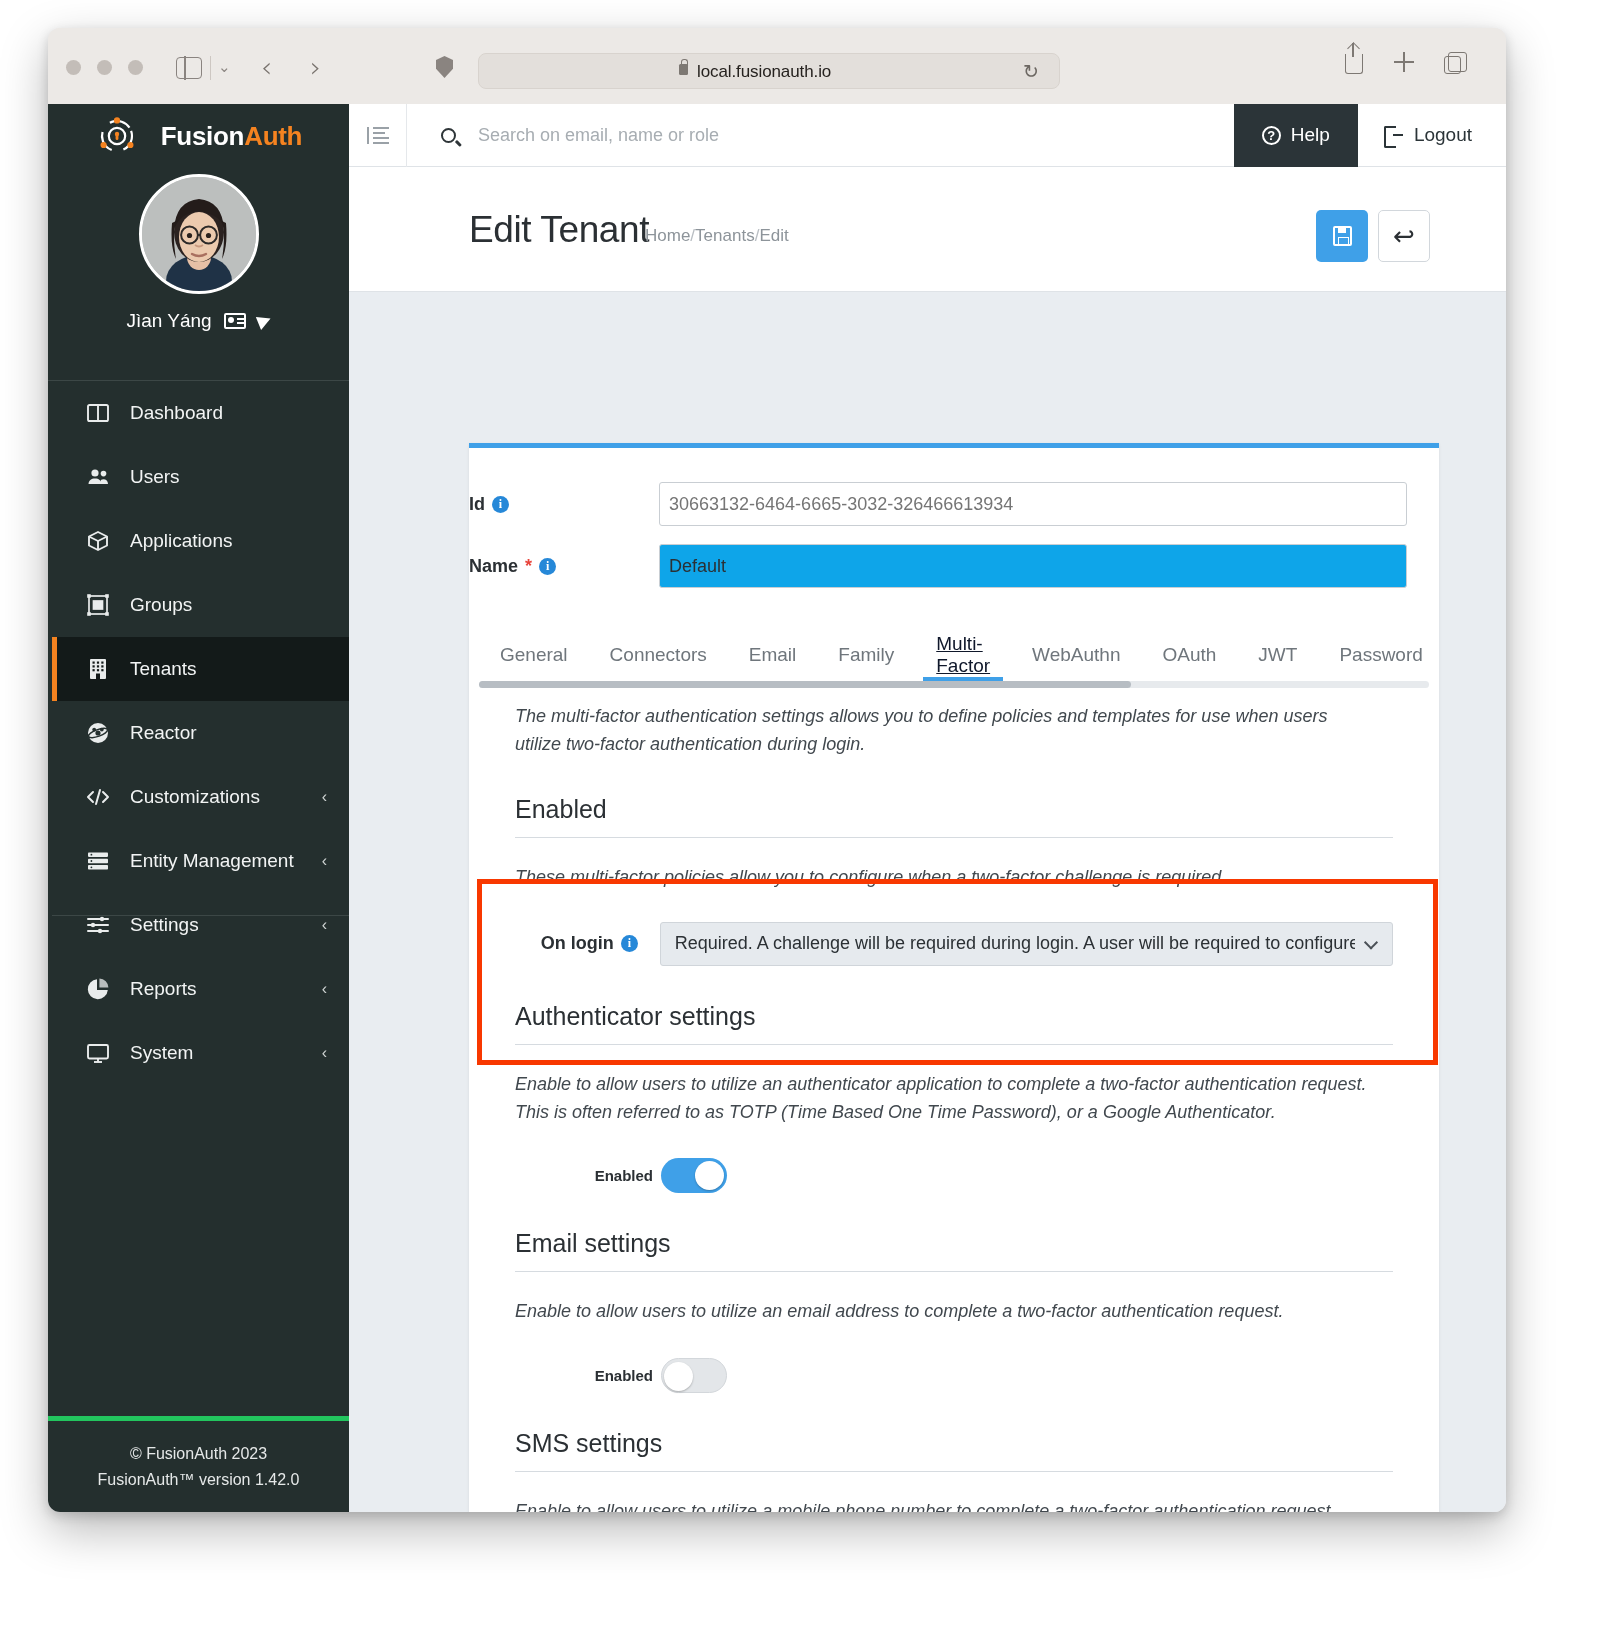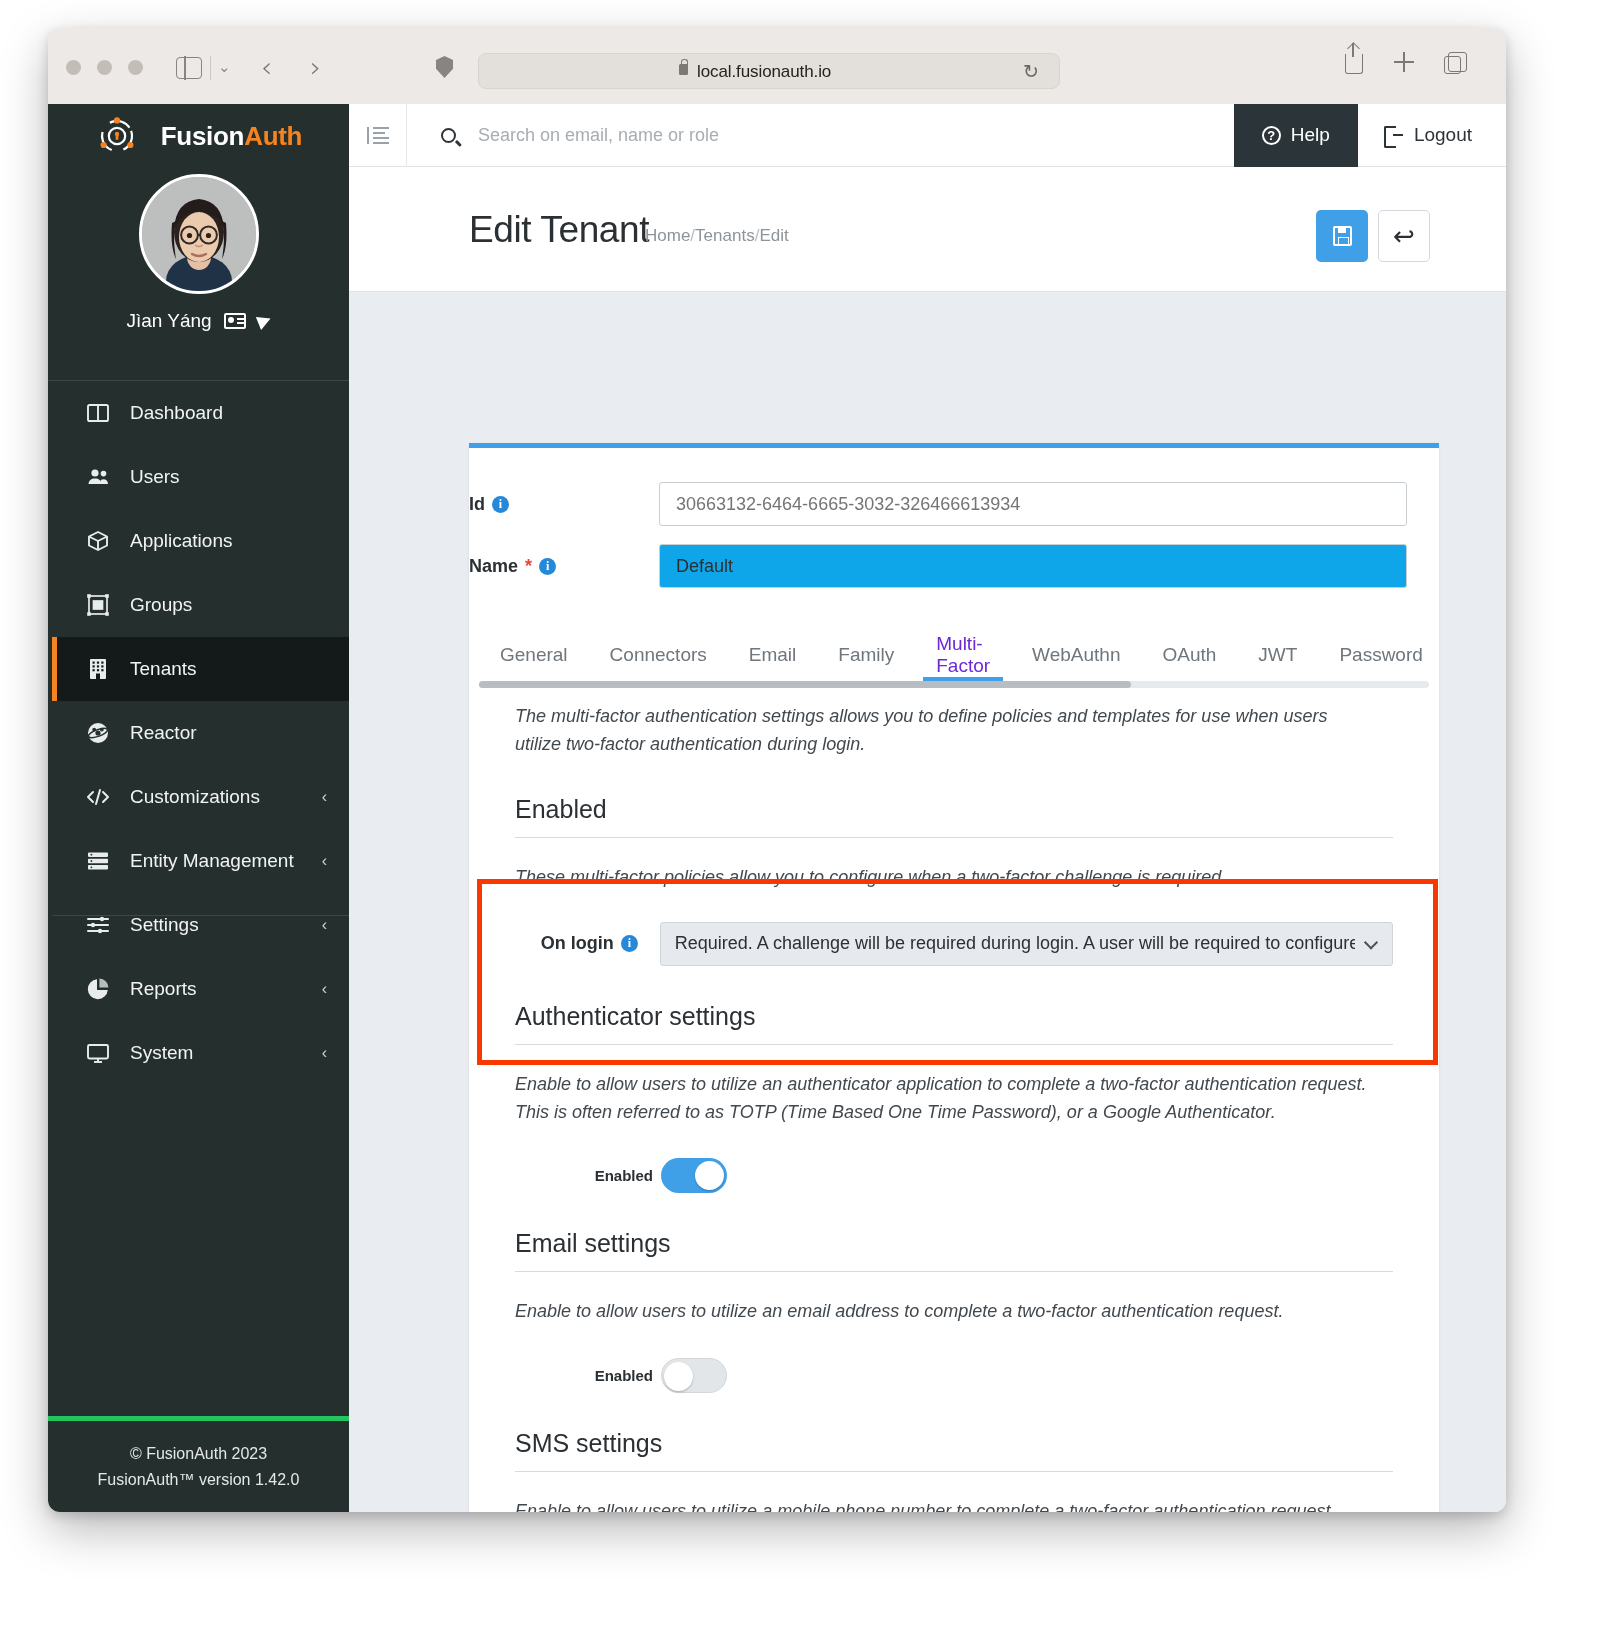--- a/index.html
+++ b/index.html
@@ -306,37 +306,37 @@
     display: flex; align-items: center; justify-content: flex-start; gap: 7px;
   }
   .req-star { color: #e8453c; font-weight: 700; }
   .info-icon {
     width: 17px; height: 17px; border-radius: 50%; background: #2688d8;
     color: #fff; font-size: 12px; font-weight: 700; line-height: 17px;
     text-align: center; font-family: "Liberation Serif", serif; flex: none;
   }
   .text-input {
     width: 748px; height: 44px; border: 1px solid #c9ced3; border-radius: 3px;
-    font-size: 18px; padding: 0 16px; outline: none;
+    font-size: 18px; padding: 0 9px; outline: none;
     font-family: "Liberation Sans", sans-serif;
   }
   #id-input { background: #ffffff; color: #9ba2a8; }
   #name-input { background: #0ea5e9; color: #2b3034; }
 
   
   #tabs-wrap { position: absolute; left: 0; top: 180px; width: 970px; }
   #tabs {
     display: flex; align-items: flex-end; gap: 0;
     padding-left: 10px; height: 53px;
   }
   .tab {
     padding: 0 21px; height: 53px; display: flex; align-items: center;
     font-size: 19px; color: #6f767c; cursor: pointer; position: relative;
   }
-  .tab.active { color: #6d28d9; }
+  .tab.active { color: #0f172a; text-decoration: underline; }
   .tab.active::after {
     content:""; position:absolute; left: 8px; right: 8px; bottom: 0; height: 4px; background: #3fa0e8;
   }
   #tab-scrollbar {
     position: relative; margin-left: 10px; width: 950px; height: 7px; background: #e7eaed; border-radius: 4px;
   }
   #tab-scrollbar-thumb {
     position: absolute; left: 0; top: 0; width: 652px; height: 7px; background: #b7bdc3; border-radius: 4px;
   }
 

